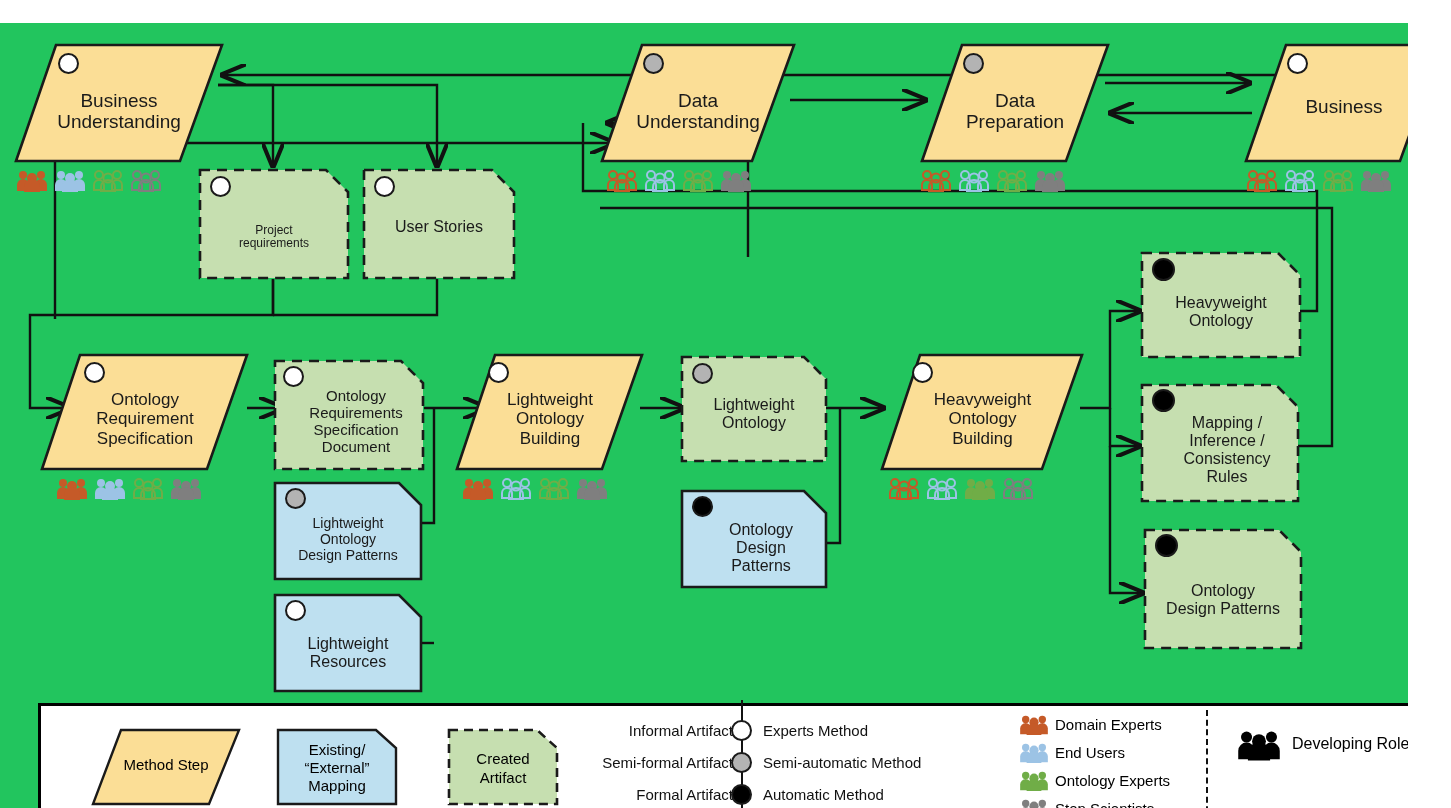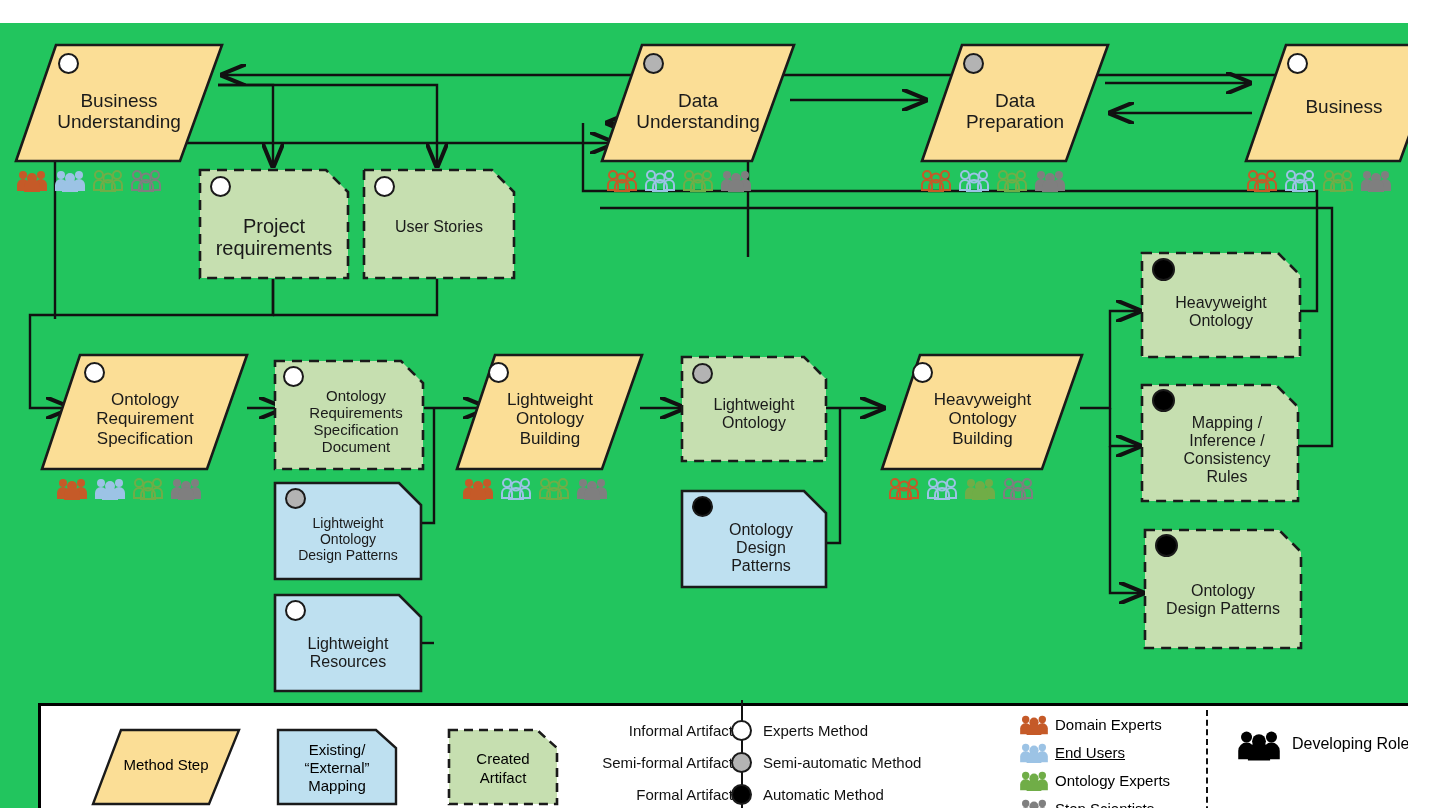--- a/index.html
+++ b/index.html
@@ -279,21 +279,21 @@
           <path d="M8 25v-5a8 8 0 0 1 16 0v5z"></path>
         </g>
       </svg>
   </div>
 
   <div class="node" style="left:198px;top:145px;width:152px;height:112px;">
     <svg class="layer" style="width:152px;height:112px;">
       <path d="M2,2 H128 L150,24 V110 H2 Z" fill="#C6DFB0" stroke="#1a1a1a" stroke-width="2.6" stroke-dasharray="10,7"></path>
     </svg>
     <div class="marker m-manual" style="left:12px;top:8px;width:21px;height:21px;"></div>
-    <div class="lbl" style="position:relative;font-size:20px;margin-top:26px;">Project
+    <div class="lbl" style="position:relative;font-size:12px;margin-top:26px;">Project
 requirements</div>
   </div>
 
   <div class="node" style="left:362px;top:145px;width:154px;height:112px;">
     <svg class="layer" style="width:154px;height:112px;">
       <path d="M2,2 H130 L152,24 V110 H2 Z" fill="#C6DFB0" stroke="#1a1a1a" stroke-width="2.6" stroke-dasharray="10,7"></path>
     </svg>
     <div class="marker m-manual" style="left:12px;top:8px;width:21px;height:21px;"></div>
     <div class="lbl" style="position:relative;font-size:16px;margin-top:6px;">User Stories</div>
   </div>
@@ -579,21 +579,21 @@
             <circle cx="7" cy="8" r="4"></circle>
             <circle cx="25" cy="8" r="4"></circle>
             <path d="M1 24v-6a6 6 0 0 1 12 0v6z"></path>
             <path d="M19 24v-6a6 6 0 0 1 12 0v6z"></path>
             <circle cx="16" cy="11" r="5"></circle>
             <path d="M8 25v-5a8 8 0 0 1 16 0v5z"></path>
           </g>
         </svg>
       <span style="font-size:15px;">Domain Experts</span>
     </div>
-    <div style="position:absolute;left:978px;top:34px;display:flex;align-items:center;gap:6px;text-decoration:underline;">
+    <div style="position:absolute;left:978px;top:34px;display:flex;align-items:center;gap:6px;">
       <svg width="30" height="24" viewBox="0 0 32 26">
           <g fill="#9CC3E5">
             <circle cx="7" cy="8" r="4"></circle>
             <circle cx="25" cy="8" r="4"></circle>
             <path d="M1 24v-6a6 6 0 0 1 12 0v6z"></path>
             <path d="M19 24v-6a6 6 0 0 1 12 0v6z"></path>
             <circle cx="16" cy="11" r="5"></circle>
             <path d="M8 25v-5a8 8 0 0 1 16 0v5z"></path>
           </g>
         </svg>

